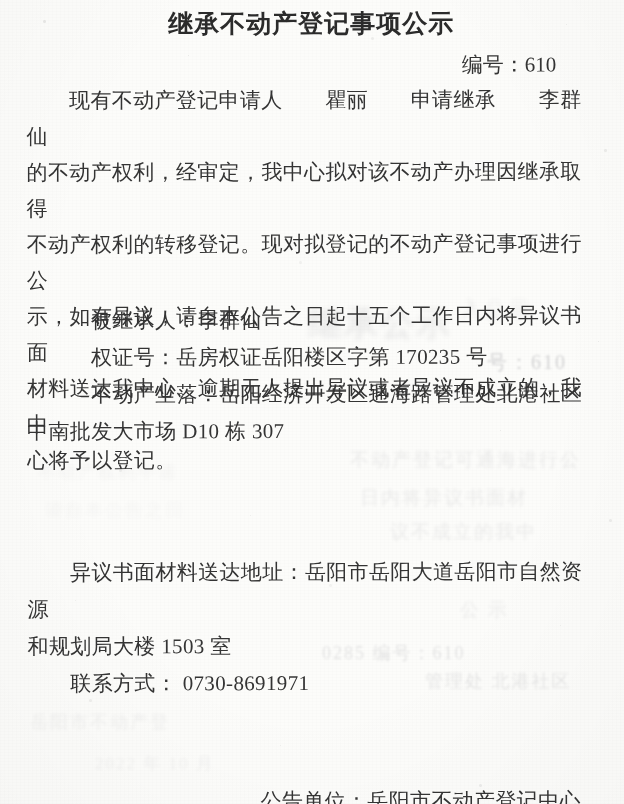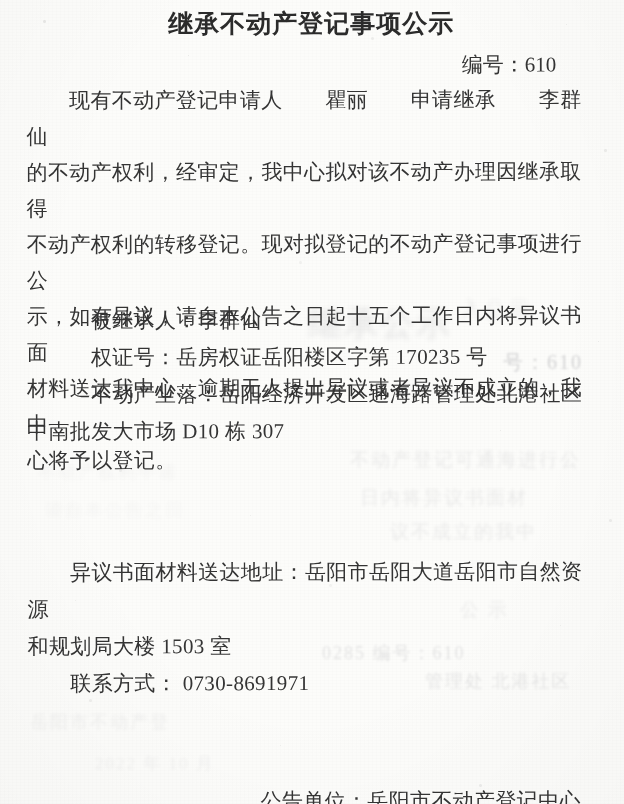--- a/index.html
+++ b/index.html
@@ -84,21 +84,21 @@
 </head>
 <body>
 
 <div class="page">
   <div class="texture"></div>
   <div class="speck"></div>
 
   <div class="ghost-layer">
       <span class="ghost" style="left: 308px; top: 301px; font-size: 34px; opacity: 0.1; filter: blur(2.5px); font-weight: bold;">继承公示</span>
       <span class="ghost" style="left: 460px; top: 295px; font-size: 22px; opacity: 0.1; filter: blur(2px);">入公示</span>
-      <span class="ghost" style="left: 503px; top: 349px; font-size: 20px; opacity: 0.25; filter: blur(0.8px);">号：610</span>
+      <span class="ghost" style="left: 487px; top: 349px; font-size: 20px; opacity: 0.25; filter: blur(0.8px);">号：610</span>
       <span class="ghost" style="left: 350px; top: 447px; font-size: 19px; opacity: 0.11; filter: blur(1.5px);">不动产登记可通海进行公</span>
       <span class="ghost" style="left: 360px; top: 485px; font-size: 19px; opacity: 0.1; filter: blur(1.5px);">日内将异议书面材</span>
       <span class="ghost" style="left: 390px; top: 519px; font-size: 19px; opacity: 0.1; filter: blur(1.5px);">议不成立的我中</span>
       <span class="ghost" style="left: 38px; top: 460px; font-size: 18px; opacity: 0.05; filter: blur(2px);">不动产权利中请</span>
       <span class="ghost" style="left: 45px; top: 498px; font-size: 18px; opacity: 0.045; filter: blur(2px);">请自本公告之日</span>
       <span class="ghost" style="left: 460px; top: 597px; font-size: 19px; opacity: 0.1; filter: blur(1.5px);">公 示</span>
       <span class="ghost" style="left: 322px; top: 641px; font-size: 18px; opacity: 0.15; filter: blur(1px);">0285 编号：610</span>
       <span class="ghost" style="left: 425px; top: 669px; font-size: 18px; opacity: 0.13; filter: blur(1.2px);">管理处 北港社区</span>
       <span class="ghost" style="left: 30px; top: 710px; font-size: 18px; opacity: 0.08; filter: blur(1.8px);">岳阳市不动产登</span>
       <span class="ghost" style="left: 95px; top: 752px; font-size: 17px; opacity: 0.07; filter: blur(1.8px);">2022 年 10 月</span>

